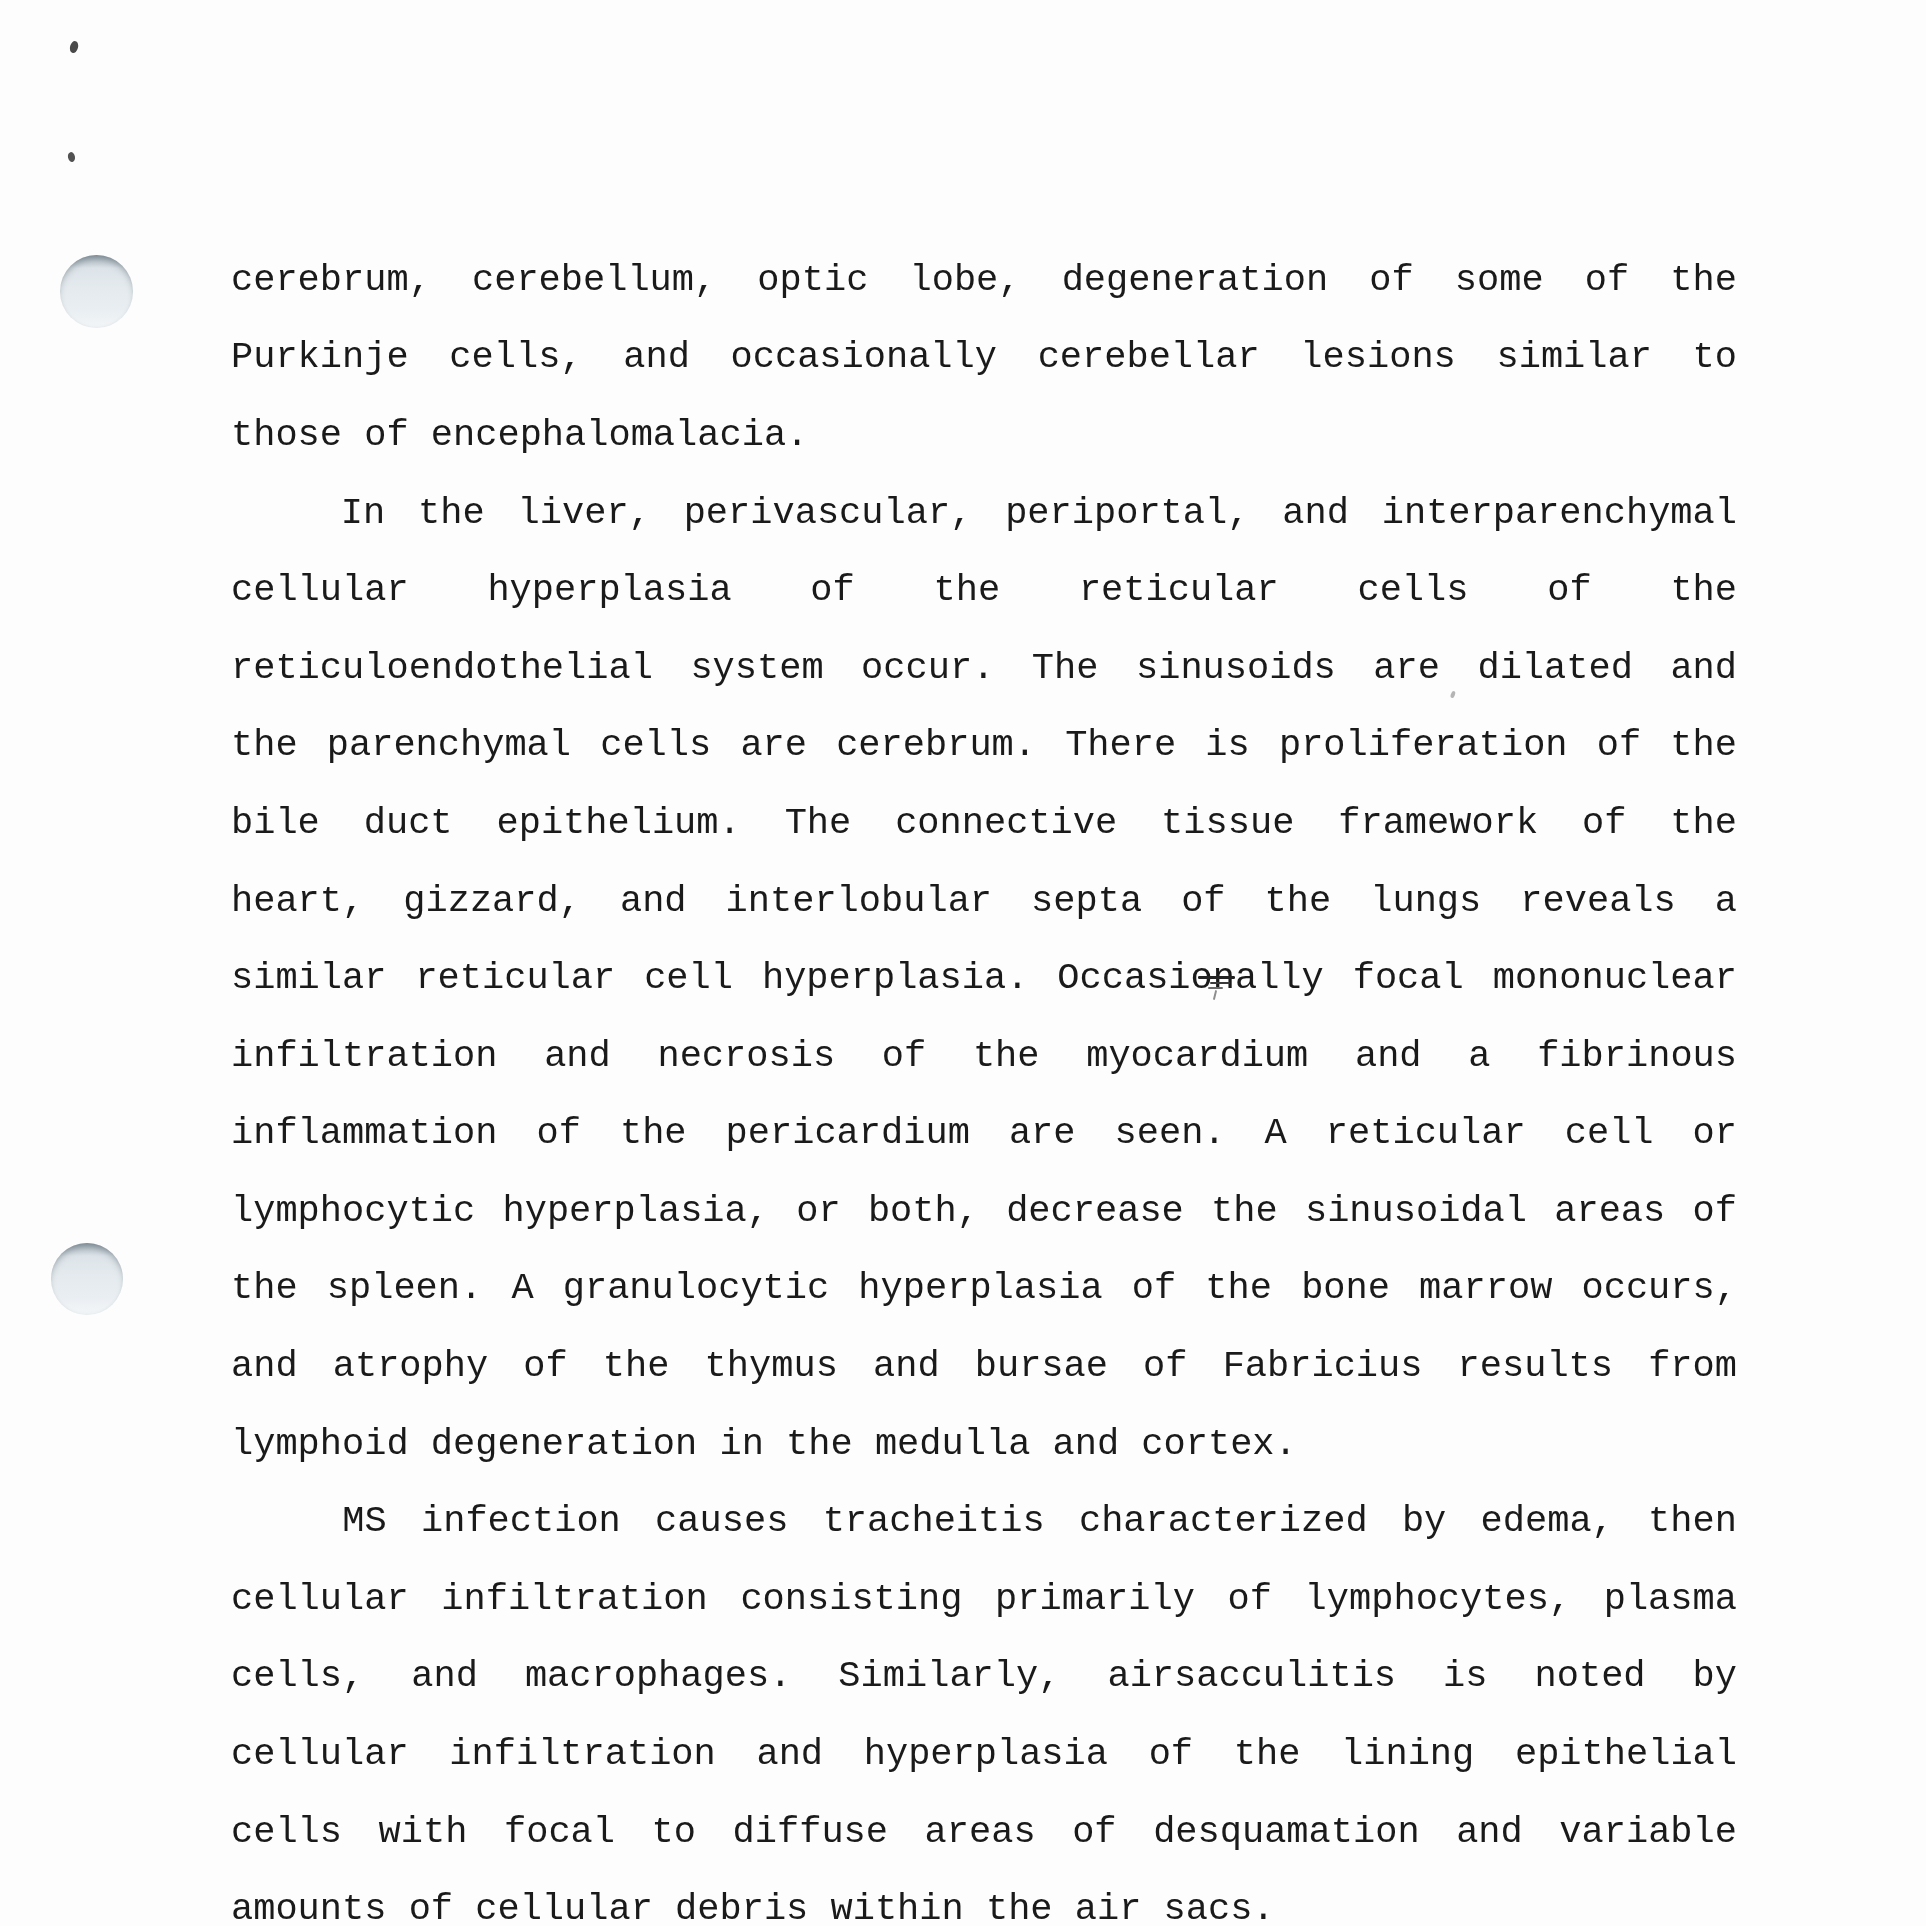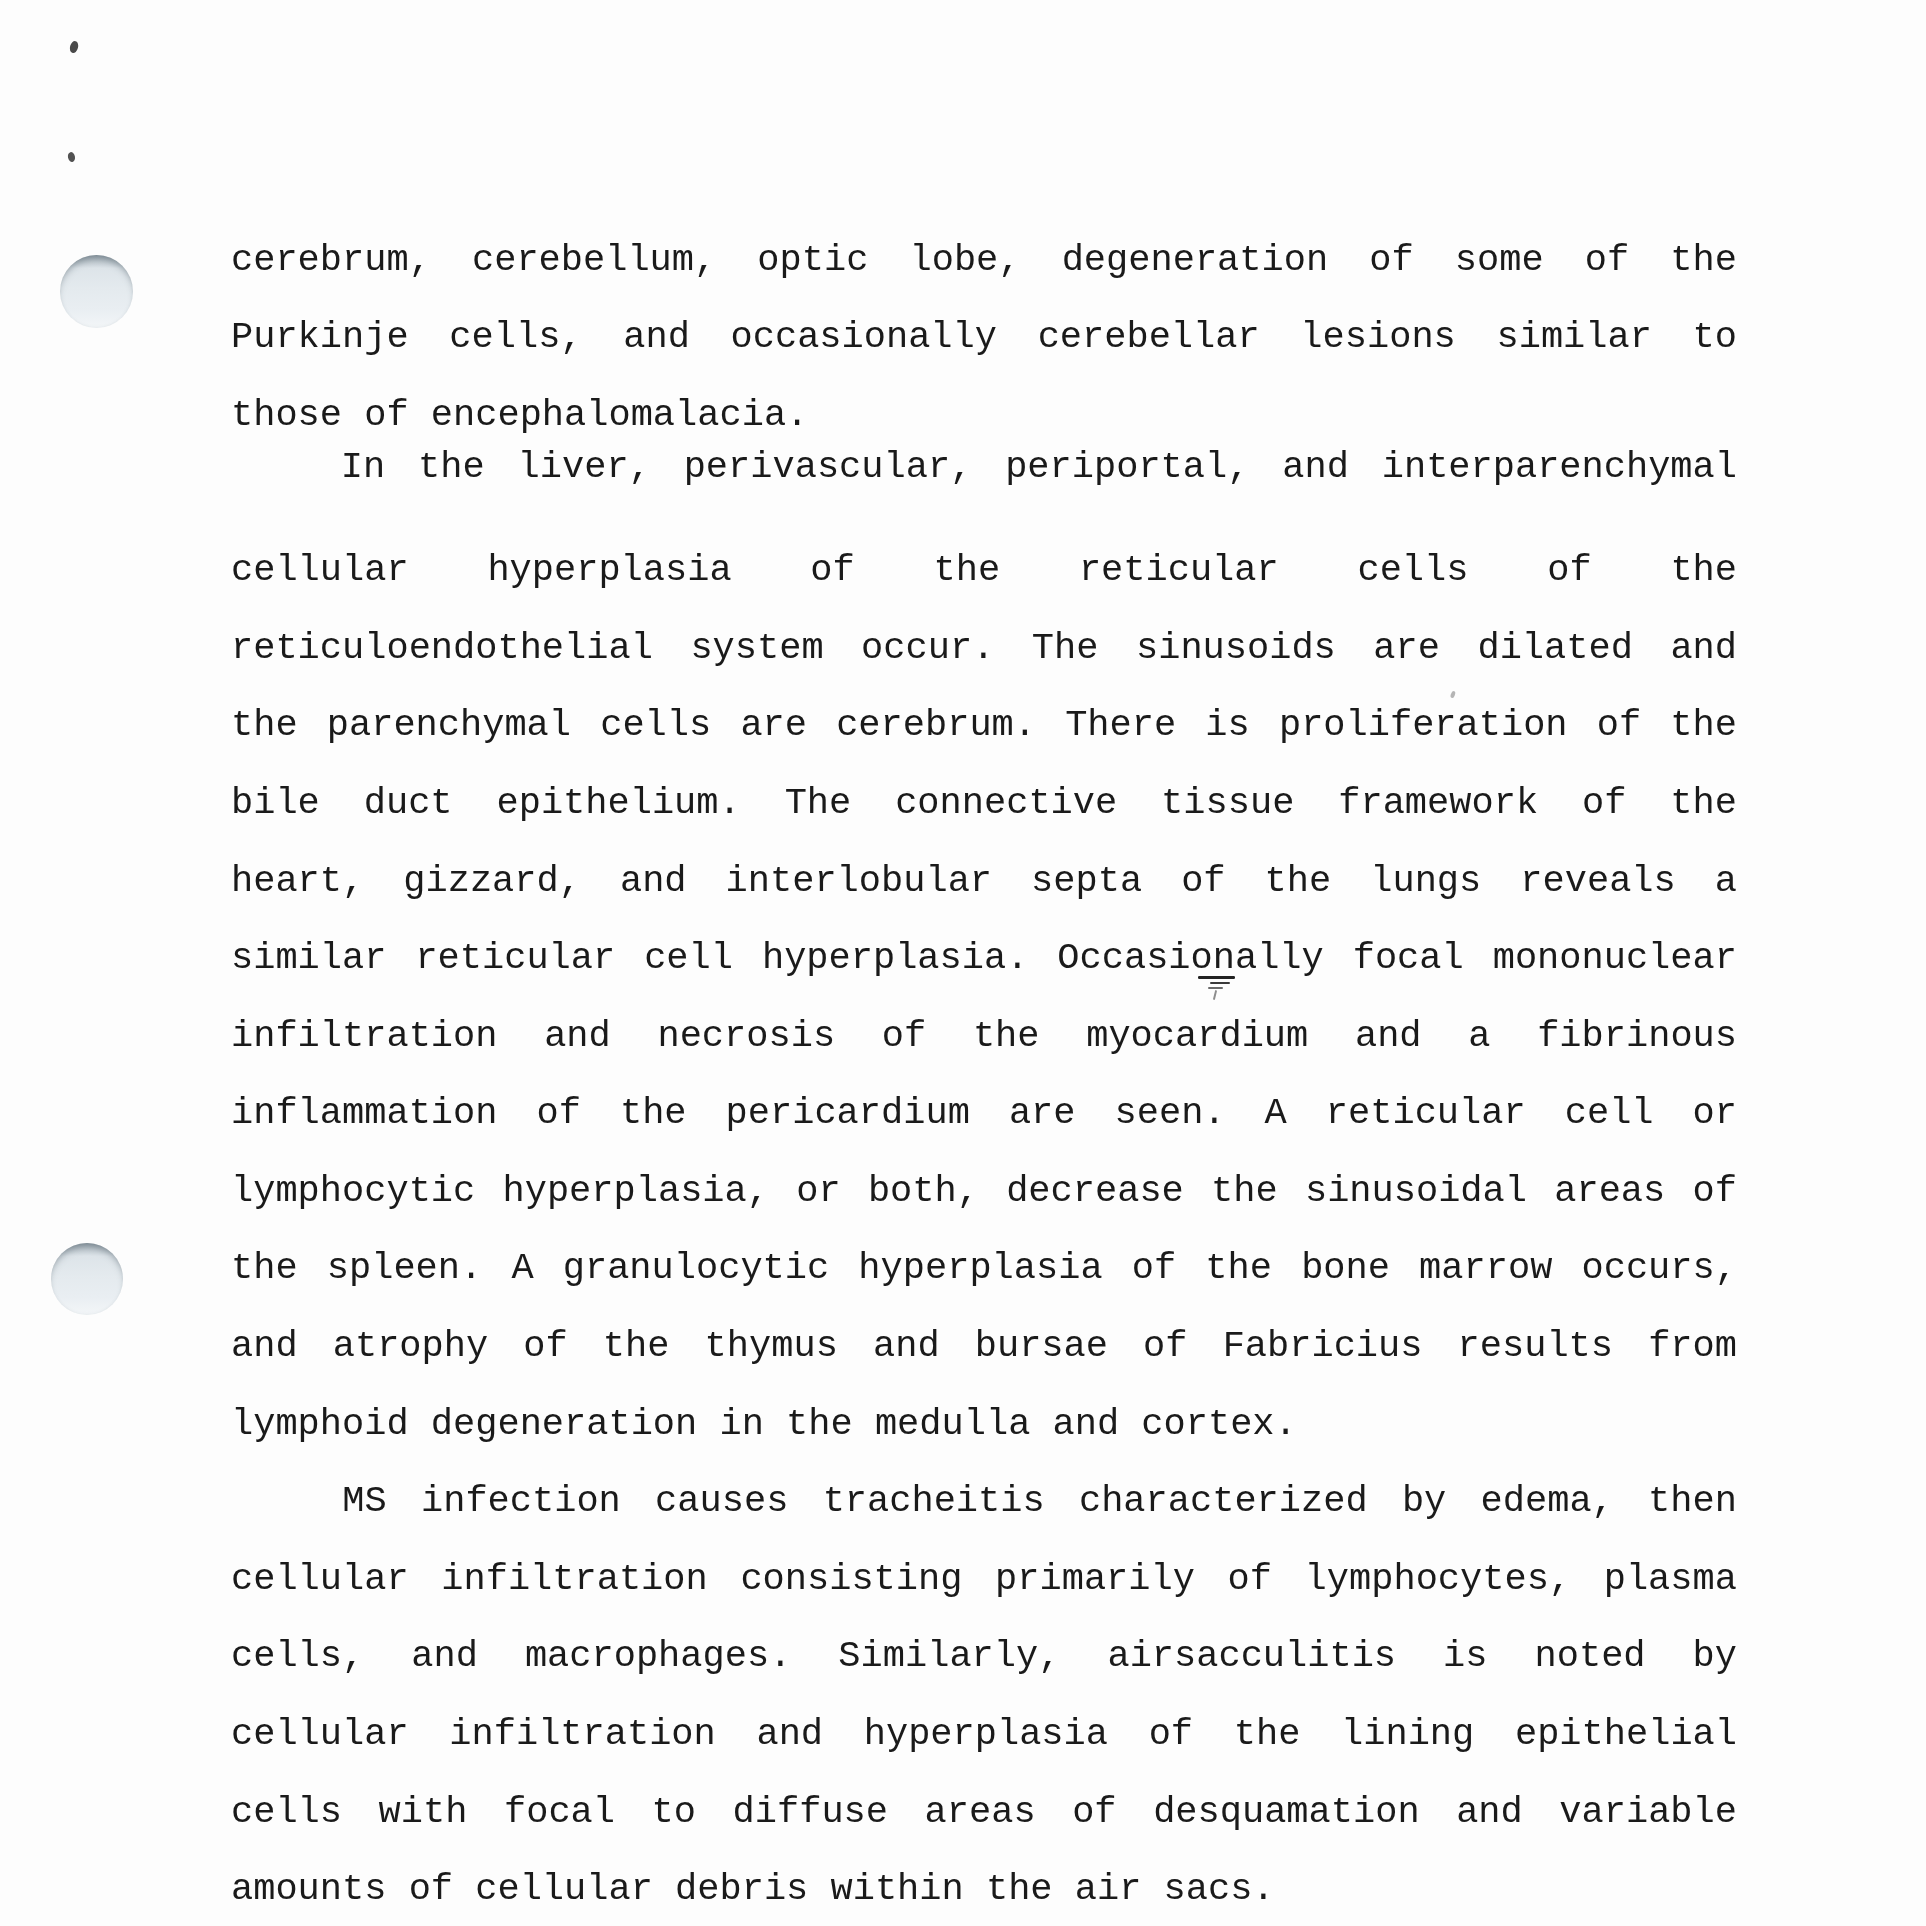--- a/index.html
+++ b/index.html
@@ -12,20 +12,21 @@
     font-family:"Liberation Mono","DejaVu Sans Mono",monospace;
   }
   .line{
     position:absolute;
     left:231px;
     font-size:37px;
     line-height:37px;
     color:var(--ink,#1a1a1a);
     white-space:pre;
     letter-spacing:0;
+    margin-top:20px;
   }
   .line.justify{
     display:flex;
     justify-content:space-between;
     width:1506px;
   }
   .line.justify span{display:block;}
   .indent-spacer{flex:0 0 77px;}
   .hole{
     position:absolute;
@@ -54,21 +55,21 @@
   <div class="hole h2"></div>
 
   <div class="speck s1"></div>
   <div class="speck s2"></div>
   <div class="speck s3"></div>
 
   <div id="body-lines">
       <div class="line justify" style="top: 242px;"><span>cerebrum,</span><span>cerebellum,</span><span>optic</span><span>lobe,</span><span>degeneration</span><span>of</span><span>some</span><span>of</span><span>the</span></div>
       <div class="line justify" style="top: 319px;"><span>Purkinje</span><span>cells,</span><span>and</span><span>occasionally</span><span>cerebellar</span><span>lesions</span><span>similar</span><span>to</span></div>
       <div class="line" style="top: 397px;">those of encephalomalacia.</div>
-      <div class="line justify" style="top: 449px;"><span class="indent-spacer"></span><span>In</span><span>the</span><span>liver,</span><span>perivascular,</span><span>periportal,</span><span>and</span><span>interparenchymal</span></div>
+      <div class="line justify" style="top: 475px;"><span class="indent-spacer"></span><span>In</span><span>the</span><span>liver,</span><span>perivascular,</span><span>periportal,</span><span>and</span><span>interparenchymal</span></div>
       <div class="line justify" style="top: 552px;"><span>cellular</span><span>hyperplasia</span><span>of</span><span>the</span><span>reticular</span><span>cells</span><span>of</span><span>the</span></div>
       <div class="line justify" style="top: 630px;"><span>reticuloendothelial</span><span>system</span><span>occur.</span><span>The</span><span>sinusoids</span><span>are</span><span>dilated</span><span>and</span></div>
       <div class="line justify" style="top: 707px;"><span>the</span><span>parenchymal</span><span>cells</span><span>are</span><span>cerebrum.</span><span>There</span><span>is</span><span>proliferation</span><span>of</span><span>the</span></div>
       <div class="line justify" style="top: 785px;"><span>bile</span><span>duct</span><span>epithelium.</span><span>The</span><span>connective</span><span>tissue</span><span>framework</span><span>of</span><span>the</span></div>
       <div class="line justify" style="top: 863px;"><span>heart,</span><span>gizzard,</span><span>and</span><span>interlobular</span><span>septa</span><span>of</span><span>the</span><span>lungs</span><span>reveals</span><span>a</span></div>
       <div class="line justify" style="top: 940px;"><span>similar</span><span>reticular</span><span>cell</span><span>hyperplasia.</span><span>Occasionally</span><span>focal</span><span>mononuclear</span></div>
       <div class="line justify" style="top: 1018px;"><span>infiltration</span><span>and</span><span>necrosis</span><span>of</span><span>the</span><span>myocardium</span><span>and</span><span>a</span><span>fibrinous</span></div>
       <div class="line justify" style="top: 1095px; gap: 16px;"><span>inflammation</span><span>of</span><span>the</span><span>pericardium</span><span>are</span><span>seen.</span><span>A</span><span>reticular</span><span>cell</span><span>or</span></div>
       <div class="line justify" style="top: 1173px;"><span>lymphocytic</span><span>hyperplasia,</span><span>or</span><span>both,</span><span>decrease</span><span>the</span><span>sinusoidal</span><span>areas</span><span>of</span></div>
       <div class="line justify" style="top: 1250px;"><span>the</span><span>spleen.</span><span>A</span><span>granulocytic</span><span>hyperplasia</span><span>of</span><span>the</span><span>bone</span><span>marrow</span><span>occurs,</span></div>

